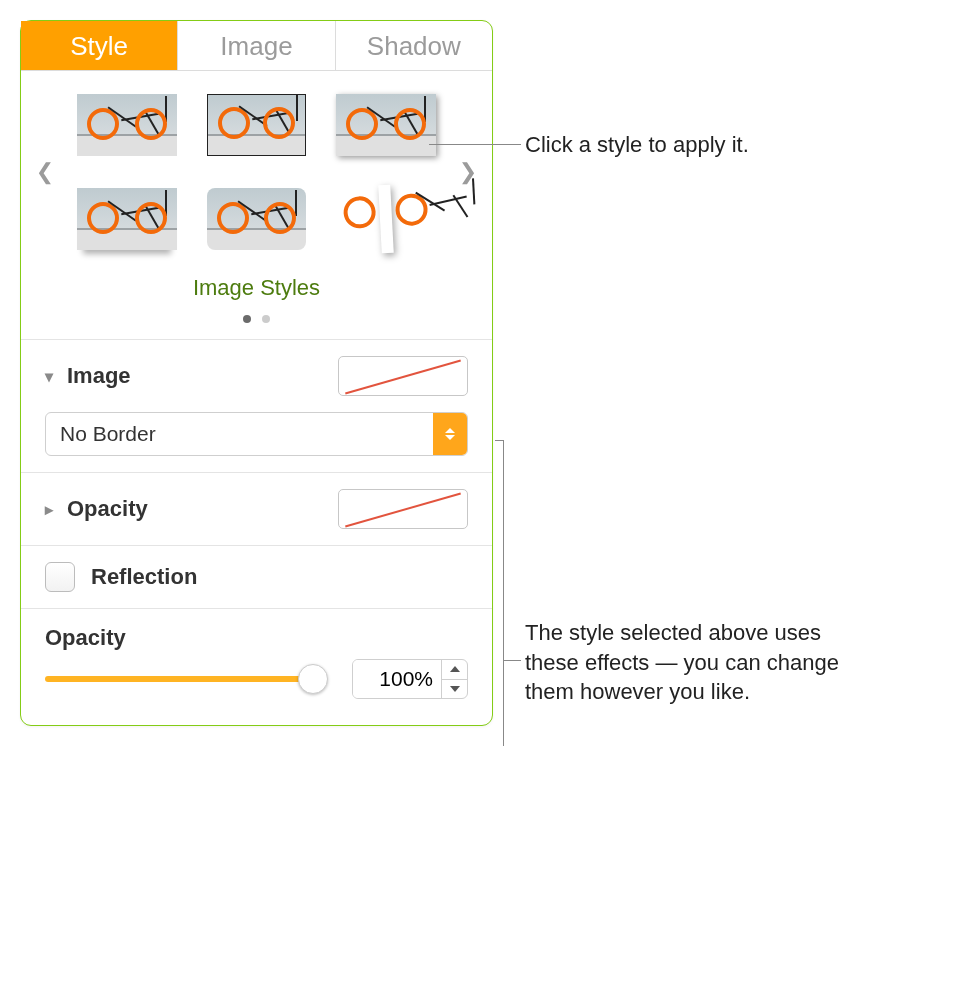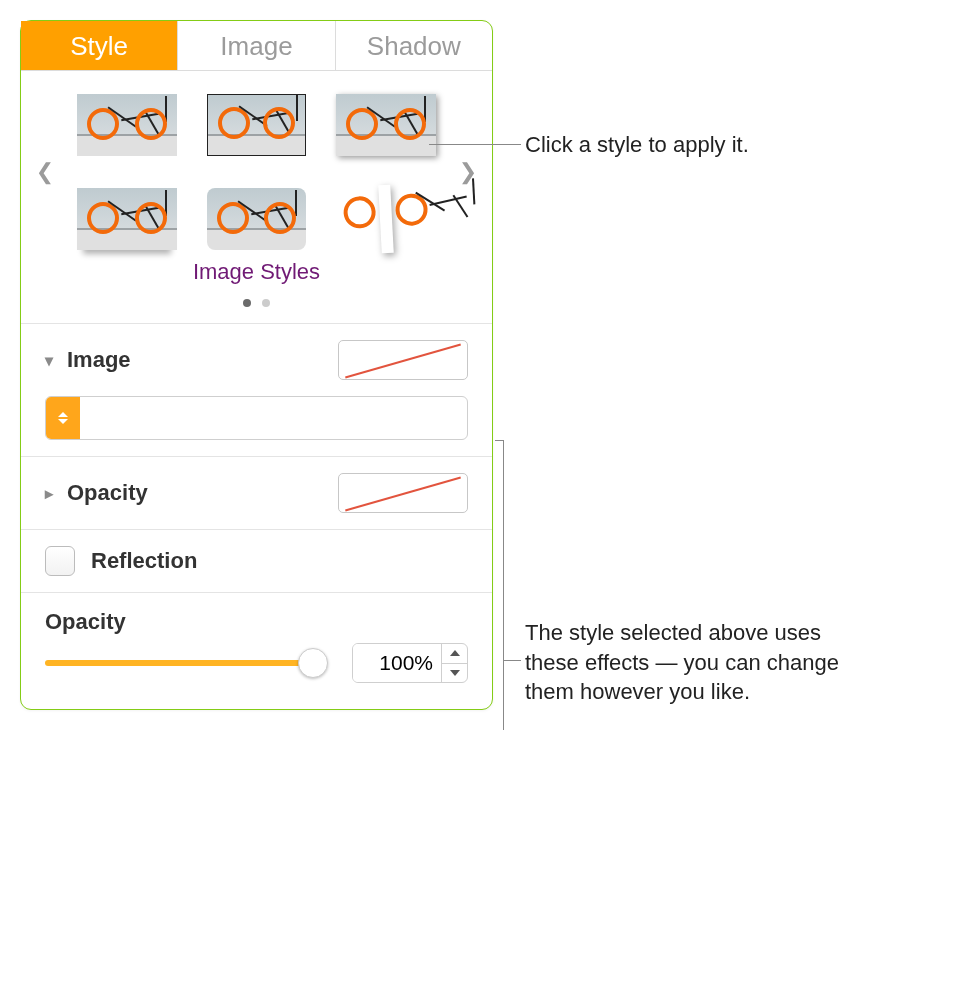--- a/index.html
+++ b/index.html
@@ -108,22 +108,23 @@
 
   .thumb-border  .bike-img { border: 1px solid #222; }
   .thumb-shadow  .bike-img { box-shadow: 2px 2px 6px rgba(0,0,0,0.4); }
   .thumb-reflect .bike-img { box-shadow: 0 10px 6px -6px rgba(0,0,0,0.3); }
   .thumb-rounded .bike-img { border-radius: 8px; }
   .thumb-frame   { background:#fff; padding:6px 6px 10px; box-shadow: 2px 3px 7px rgba(0,0,0,0.35); transform: rotate(-3deg); }
   .thumb-frame .bike-img { height:52px; }
 
   .styles-caption {
     text-align: center;
+    margin-top: 16px;
     font-size: 22px;
-    color: #701a75;
+    color: #4d7c0f;
   }
   .page-dots {
     text-align: center;
     margin: 8px 0 4px;
   }
   .page-dots span {
     display:inline-block;
     width:8px; height:8px;
     border-radius:50%;
     background:#ccc;
@@ -403,20 +404,21 @@
 
     <div class="section">
       <div class="section-row">
         <div class="sec-label">
           <span class="disclosure">▾</span>
           <span>Image</span>
         </div>
         <div class="swatch-none"></div>
       </div>
       <div class="select-full">
+        <div class="sel-text">No Border</div>
         <div class="sel-btn">
           <span class="caret-up"></span>
             <span class="caret-down"></span>
         </div>
       </div>
     </div>
 
     <div class="section">
       <div class="section-row">
         <div class="sec-label">

